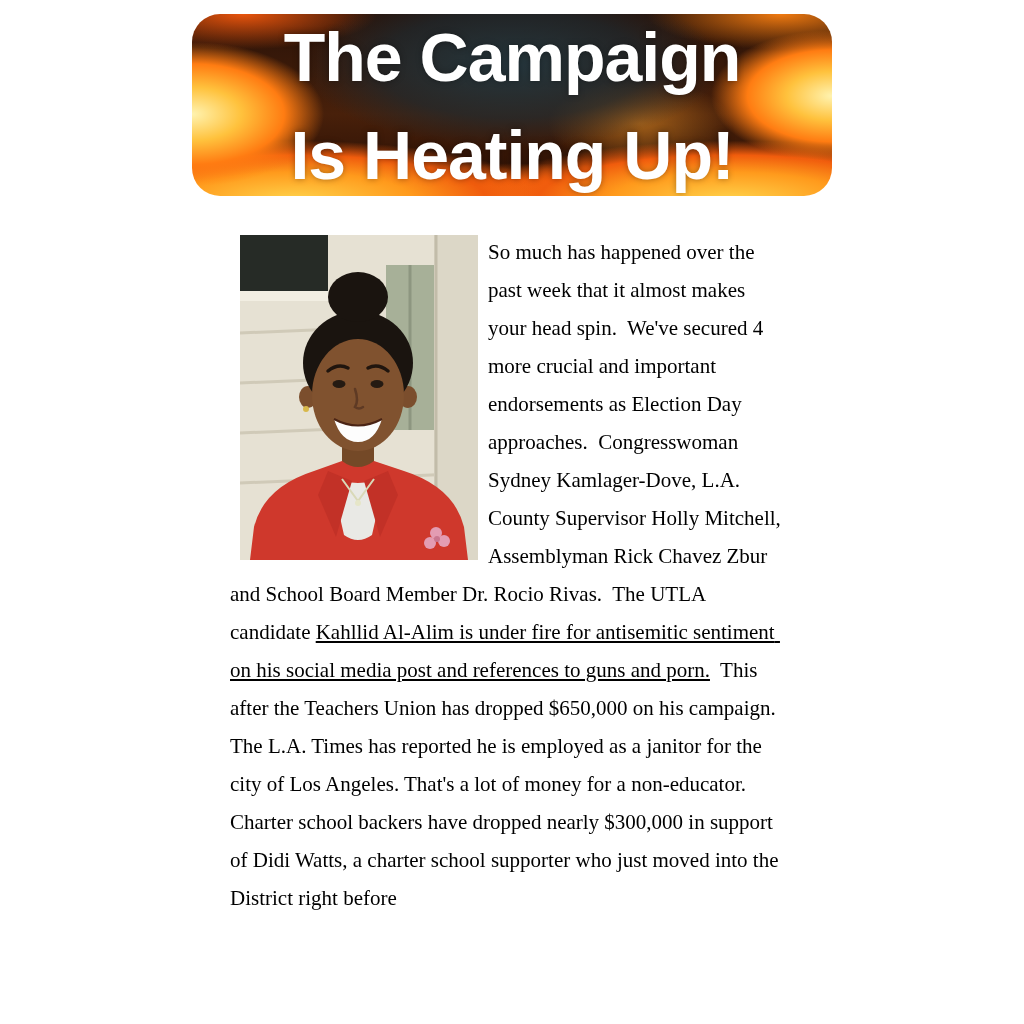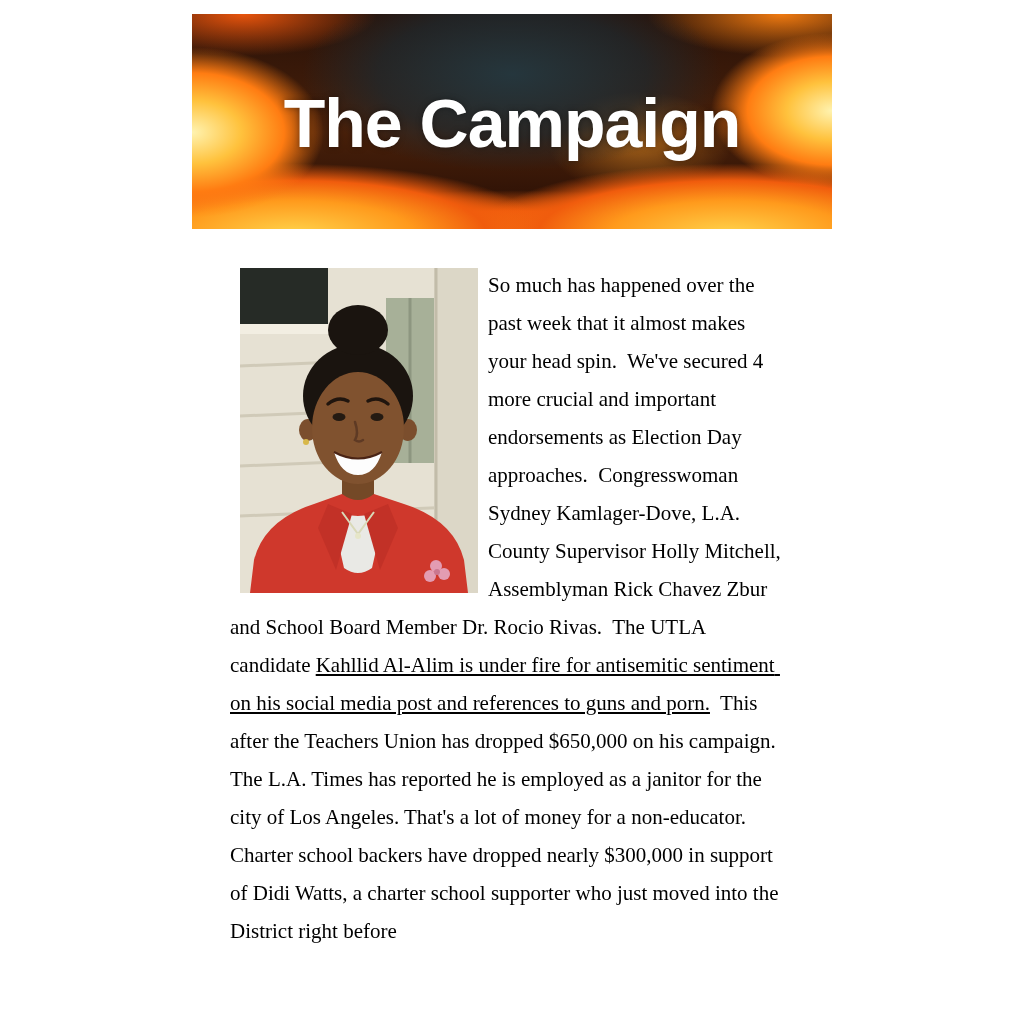--- a/index.html
+++ b/index.html
@@ -12,36 +12,37 @@
     margin:0 auto;
     background:#ffffff;
     font-family:"Liberation Serif", serif;
     color:#000000;
     padding-bottom:30px;
   }
 
   
   .banner{
     width:640px;
-    height:215px;
+    height:182px;
     margin:14px 0 0 192px;
     position:relative;
     overflow:hidden;
     background-color:#1c100a;
     background-image:
       radial-gradient(ellipse 42% 58% at 50% 28%, rgba(36,56,64,.95) 0%, rgba(28,44,52,.65) 50%, rgba(25,25,25,0) 78%),
       radial-gradient(ellipse 24% 46% at 0% 55%, #fff3b0 0%, #ffc23d 32%, #ff7c12 60%, rgba(160,40,8,0) 86%),
       radial-gradient(ellipse 22% 42% at 100% 45%, #fff3b0 0%, #ffc23d 32%, #ff7c12 60%, rgba(160,40,8,0) 86%),
       radial-gradient(ellipse 44% 36% at 16% 102%, #ffd24a 0%, #ff9a1c 42%, #f05c0d 68%, rgba(150,30,8,0) 90%),
       radial-gradient(ellipse 44% 36% at 84% 102%, #ffd24a 0%, #ff9a1c 42%, #f05c0d 68%, rgba(150,30,8,0) 90%),
       radial-gradient(ellipse 60% 30% at 50% 106%, #ff9a1c 0%, #f2600d 48%, rgba(150,30,8,0) 80%),
       radial-gradient(ellipse 28% 26% at 8% 0%, #e8540c 0%, rgba(120,20,5,0) 75%),
       radial-gradient(ellipse 28% 26% at 92% 0%, #f07a10 0%, rgba(120,20,5,0) 75%),
       radial-gradient(ellipse 18% 30% at 70% 60%, rgba(255,160,40,.5) 0%, rgba(150,30,8,0) 80%),
       linear-gradient(180deg, #2a1208 0%, #48200a 55%, #240c04 100%);
+    border-radius: 28px;
   }
   .banner-text{
     position:absolute;
     inset:0;
     display:flex;
     flex-direction:column;
     justify-content:center;
     align-items:center;
     padding-top:2px;
   }
@@ -81,20 +82,21 @@
   }
 </style>
 </head>
 <body>
 
 <div class="page">
 
   <div class="banner">
     <div class="banner-text">
       <div class="banner-line">The Campaign</div>
+      <div class="banner-line">Is Heating Up!</div>
     </div>
   </div>
 
   <div class="article">
 
     <div class="photo">
       <svg viewBox="0 0 238 325" width="238" height="325">
 
         <rect x="0" y="0" width="238" height="325" fill="#e6e1d3"></rect>
         <g stroke="#d0cab8" stroke-width="3">

